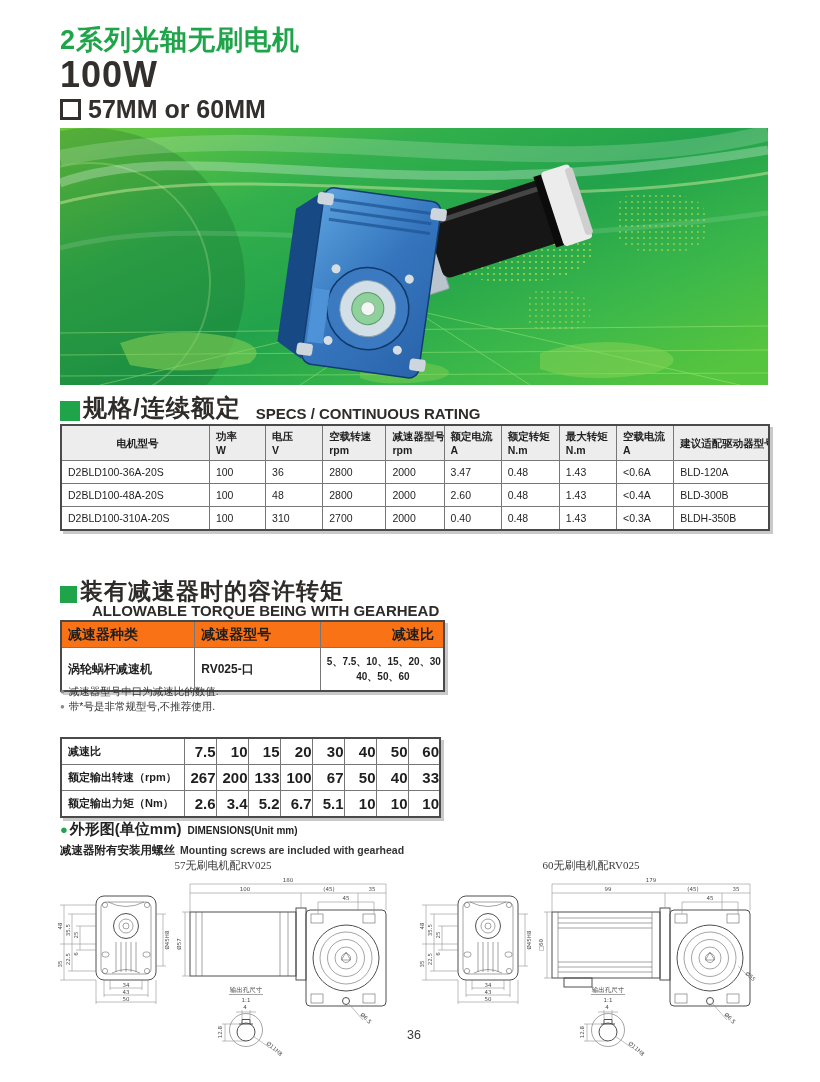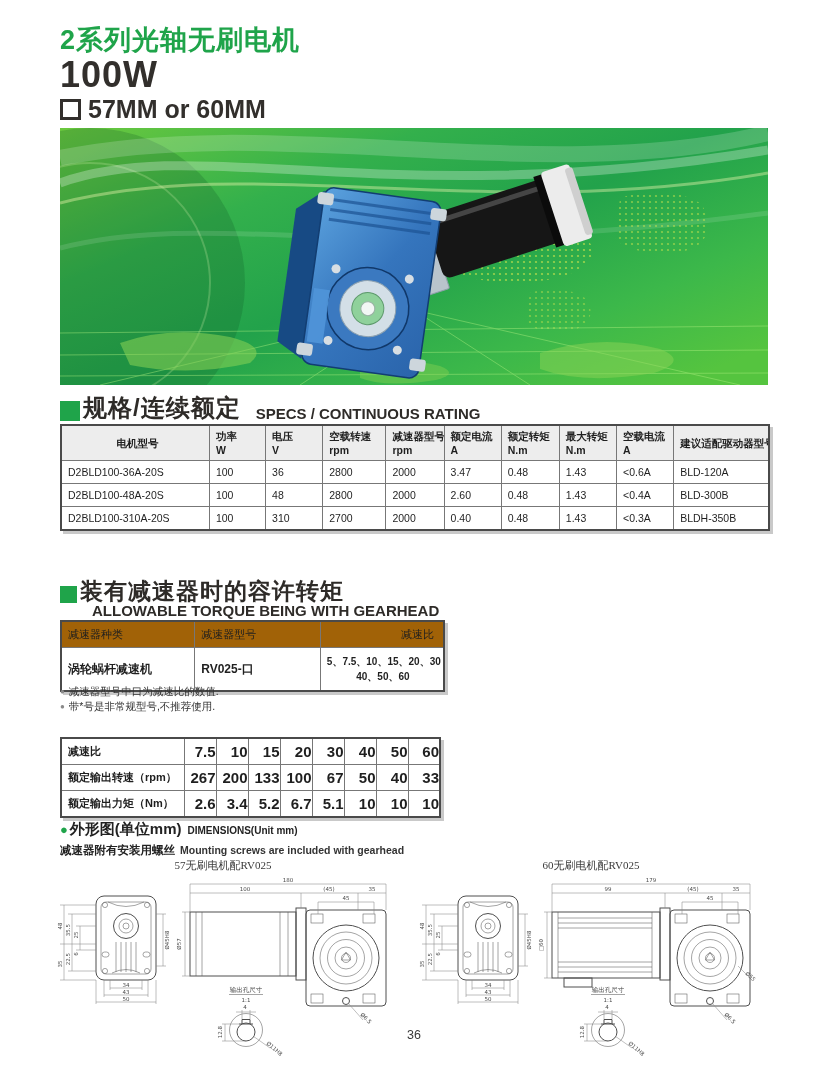--- a/index.html
+++ b/index.html
@@ -28,21 +28,21 @@
   .sec2en{position:absolute;top:602px;left:92px;font-size:15px;font-weight:bold;color:#2e2b28;}
 
   
   table.tbl{border-collapse:collapse;table-layout:fixed;background:#fff;border:2px solid #4a4a4a;box-shadow:3px 3px 0 #c9c9c9;}
   table.tbl th,table.tbl td{border:1px solid #777;font-size:10.5px;padding:0 2px 0 6px;color:#1f1f1f;overflow:hidden;white-space:nowrap;}
   table.specs{position:absolute;top:424px;left:60px;width:710px;}
   table.specs thead th{background:#ededed;height:34px;font-weight:bold;text-align:left;vertical-align:middle;line-height:1.35;}
   table.specs thead th.c{text-align:center;}
   table.specs tbody td{height:22px;}
   table.gearhead{position:absolute;top:620px;left:60px;width:385px;}
-  table.gearhead th{background:#a16207;height:25px;font-weight:normal;text-align:left;font-size:11px;}
+  table.gearhead th{background:#f97316;height:25px;font-weight:bold;text-align:left;font-size:14px;}
   table.gearhead th.r{text-align:right;padding-right:9px;}
   table.gearhead td{height:42px;font-weight:bold;font-size:12px;}
   table.gearhead td.ratios{font-size:10px;font-weight:bold;text-align:center;line-height:1.55;padding-right:4px;}
   table.ratio{position:absolute;top:737px;left:60px;width:381px;}
   table.ratio td{height:25px;text-align:right;font-weight:bold;font-size:15px;padding:0;}
   table.ratio td.lbl{text-align:left;padding-left:6px;font-size:11px;}
 
   
   ul.notes{position:absolute;top:684px;left:60px;width:710px;margin:0;padding:0;list-style:none;}
   ul.notes li{font-size:10.5px;color:#333;line-height:15px;white-space:nowrap;}

